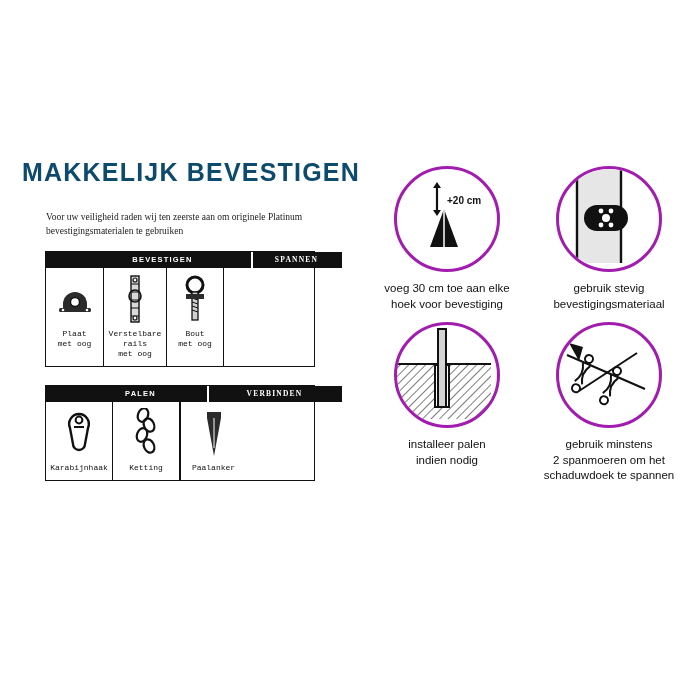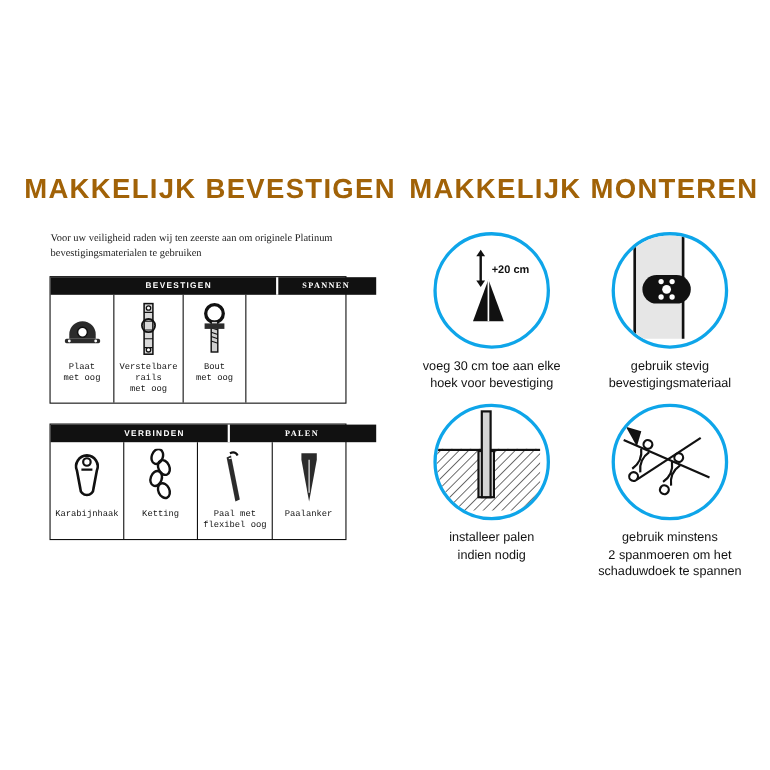--- a/index.html
+++ b/index.html
@@ -31,21 +31,21 @@
     position: absolute;
     left: 372px;
     top: 160px;
     width: 312px;
   }
 
   .heading {
     font-size: 25px;
     font-weight: bold;
     letter-spacing: 1.2px;
-    color: #a16207;
+    color: #0c4a6e;
     line-height: 1;
     margin: 0 0 26px 0;
     white-space: nowrap;
   }
 
   .intro {
     font-size: 9.5px;
     line-height: 1.45;
     text-align: left;
     color: #1a1a1a;
@@ -129,21 +129,21 @@
   }
   .cellbox {
     display: flex;
     flex-direction: column;
     align-items: center;
   }
   .circle {
     width: 100px;
     height: 100px;
     border-radius: 50%;
-    border: 3px solid #0ea5e9;
+    border: 3px solid #a21caf;
     position: relative;
     overflow: hidden;
     background: #fff;
   }
   .cap-r {
     font-size: 11.5px;
     line-height: 1.35;
     text-align: center;
     margin-top: 9px;
     color: #111;
@@ -227,22 +227,22 @@
 met oog</div>
         </div>
 
         <div class="vline"></div>
 
       </div>
     </div>
 
     <div class="tbl">
       <div class="bar">
+        <div class="cell" style="width:133px">PALEN</div>
         <div class="cell" style="width:133px">VERBINDEN</div>
-        <div class="cell" style="width:133px">PALEN</div>
       </div>
       <div class="row-items">
 
         <div class="item" style="width:66px">
           <div class="art">
             <svg width="30" height="46" viewBox="0 0 30 46">
               <path d="M15 4 a10 10 0 0 1 9 14 l-3 16 a6 6 0 0 1 -12 0 l-3 -16 a10 10 0 0 1 9 -14 z" fill="none" stroke="#111" stroke-width="2.4"></path>
               <line x1="10" y1="17" x2="20" y2="17" stroke="#111" stroke-width="2"></line>
               <circle cx="15" cy="10" r="3.4" fill="none" stroke="#111" stroke-width="2"></circle>
             </svg>
@@ -261,49 +261,37 @@
                 <ellipse cx="11" cy="27" rx="5" ry="7" transform="rotate(20 11 27)"></ellipse>
                 <ellipse cx="18" cy="38" rx="5" ry="7" transform="rotate(-25 18 38)"></ellipse>
               </g>
             </svg>
           </div>
           <div class="cap" style="white-space:pre-line">Ketting</div>
         </div>
 
         <div class="vline"></div>
 
-        <div class="item" style="width:67px">
-          <div class="art">
-            <svg width="26" height="50" viewBox="0 0 26 50">
-              <path d="M8 4 q5 -2 7 2" fill="none" stroke="#111" stroke-width="2"></path>
-              <path d="M9 6 L17 46 L13 48 L5 8 Z" fill="#2b2b2b"></path>
-              <line x1="7" y1="9" x2="15" y2="7" stroke="#fff" stroke-width="1"></line>
-            </svg>
-          </div>
-          <div class="cap" style="white-space:pre-line">Paal met
-flexibel oog</div>
-        </div>
 
         <div class="vline"></div>
 
         <div class="item" style="width:65px">
           <div class="art">
             <svg width="26" height="50" viewBox="0 0 26 50">
               <path d="M6 4 h14 v6 l-7 38 l-7 -38 z" fill="#2b2b2b"></path>
               <line x1="13" y1="10" x2="13" y2="40" stroke="#fff" stroke-width="1"></line>
             </svg>
           </div>
           <div class="cap" style="white-space:pre-line">Paalanker</div>
         </div>
       </div>
     </div>
   </div>
 
   <div class="col-right">
-    <h1 class="heading">MAKKELIJK MONTEREN</h1>
 
     <div class="grid">
 
       <div class="cellbox">
         <div class="circle">
           <svg width="94" height="94" viewBox="0 0 94 94" style="position:absolute;left:0;top:0">
             <path d="M47 78 L33 78 L47 40 L61 78 Z" fill="#111"></path>
             <path d="M47 40 L47 78" stroke="#fff" stroke-width="1.5"></path>
             <line x1="40" y1="16" x2="40" y2="44" stroke="#111" stroke-width="2.2"></line>
             <path d="M40 13 l-4 6 h8 z" fill="#111"></path>

